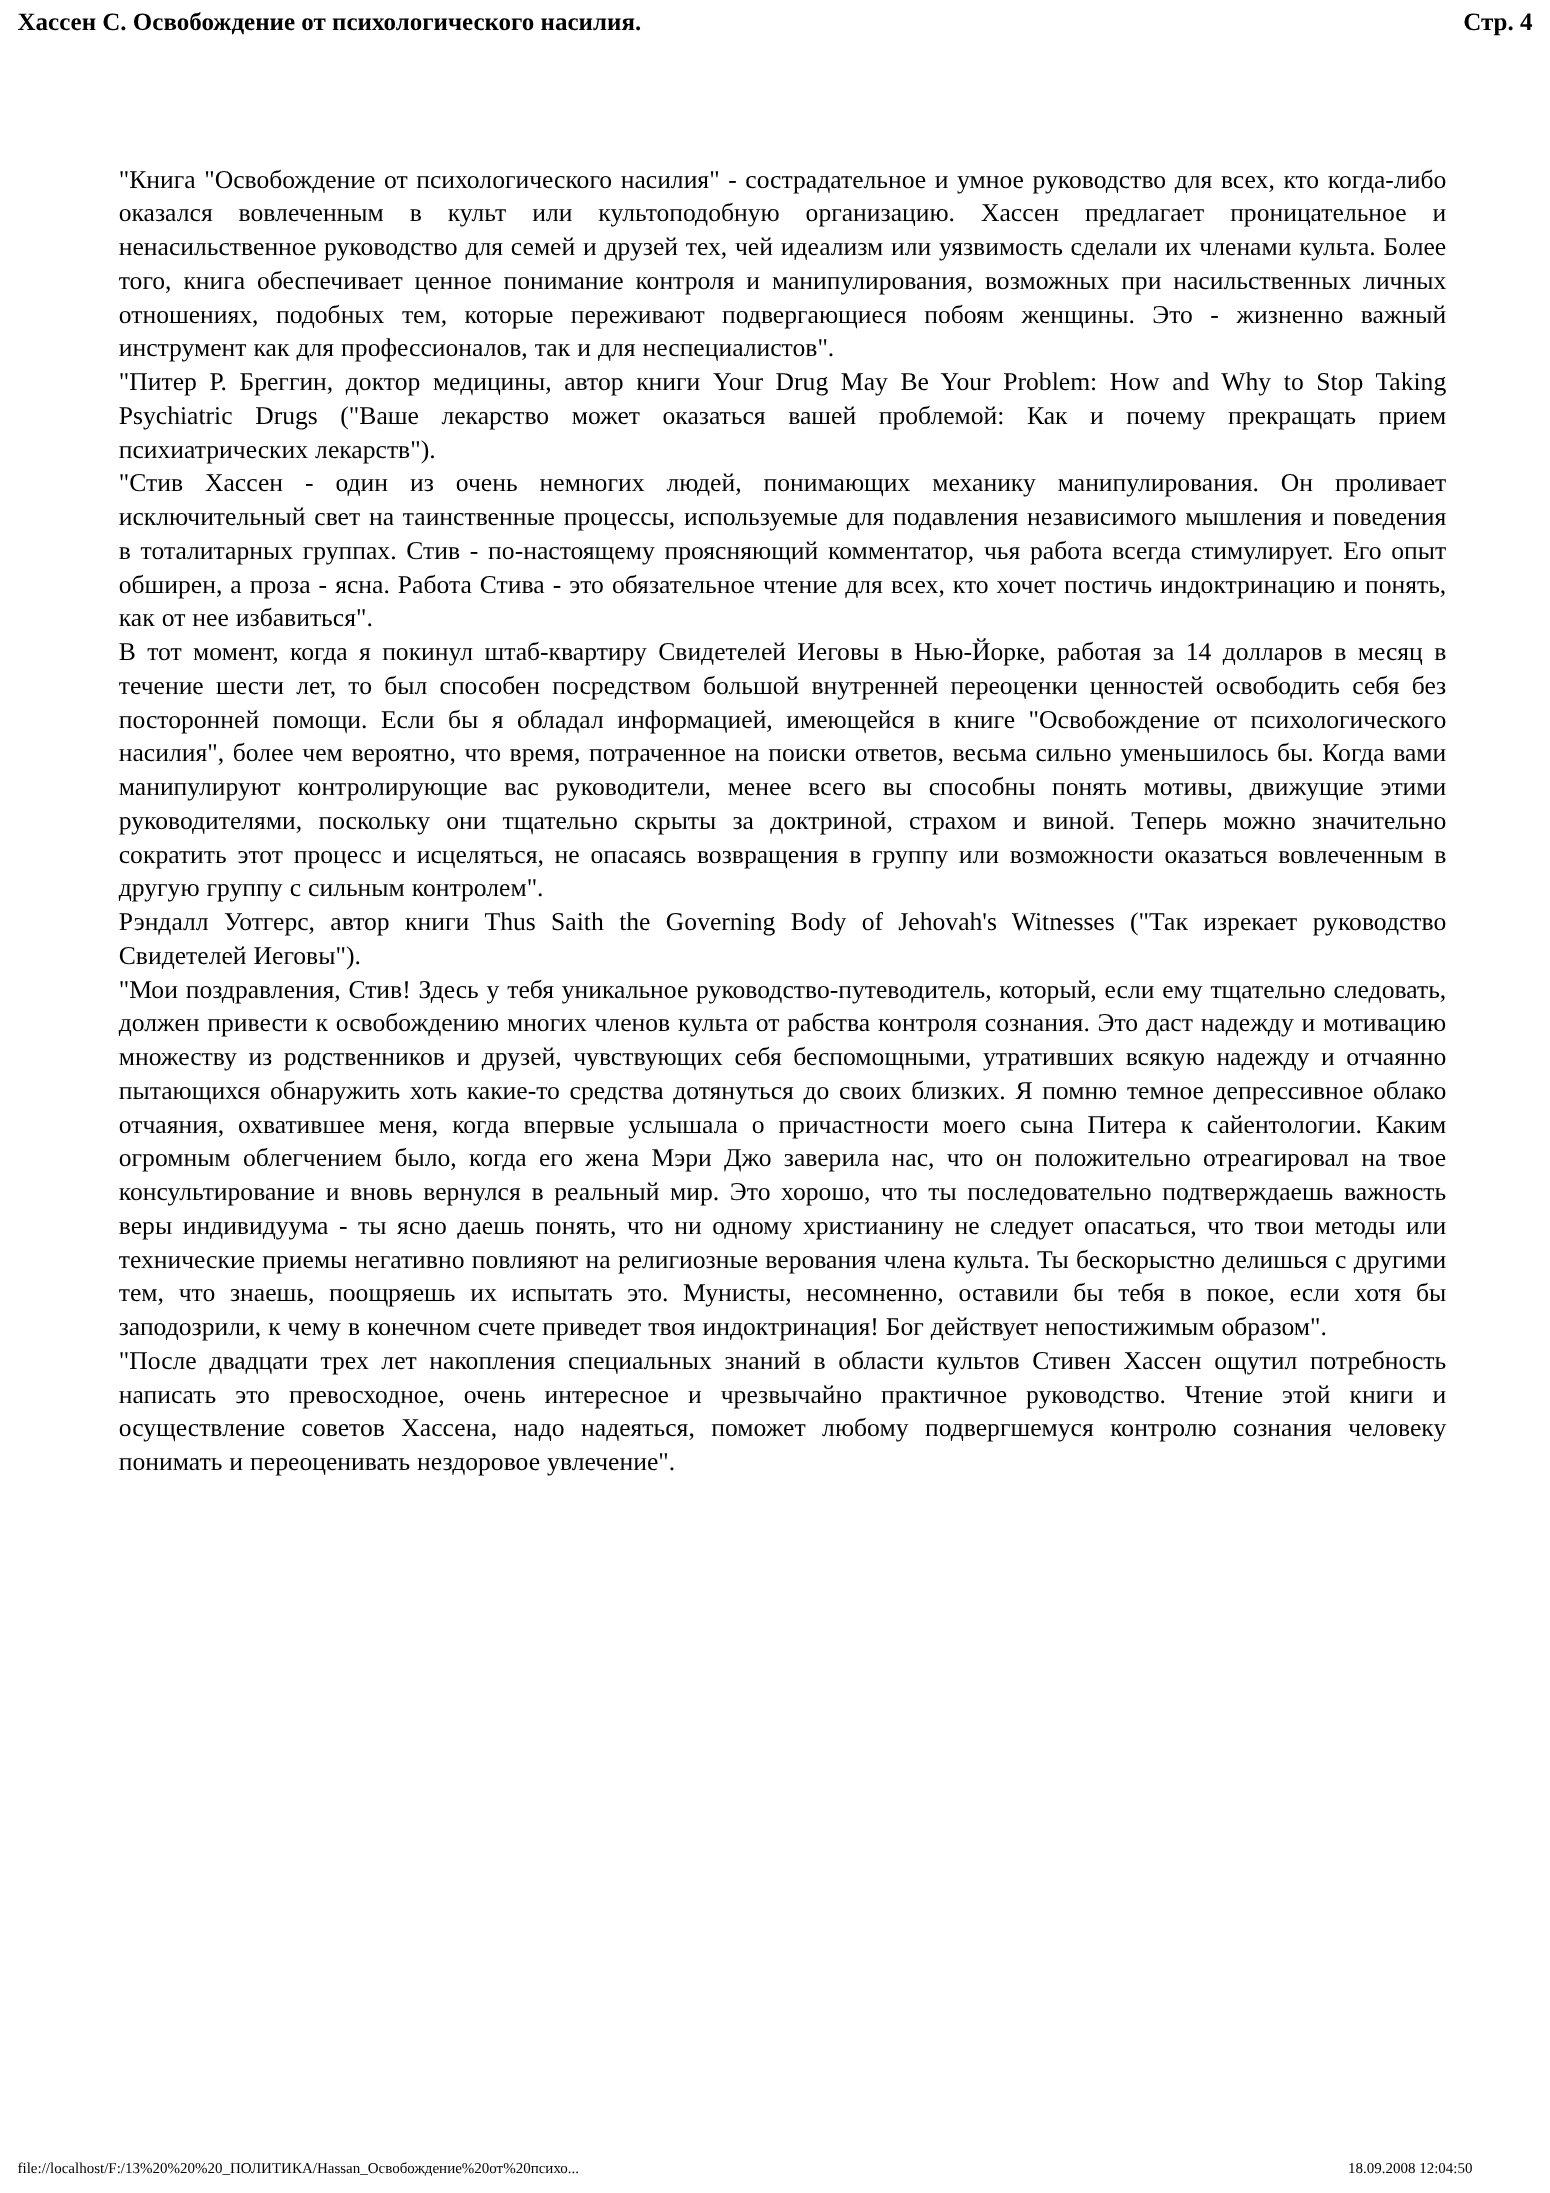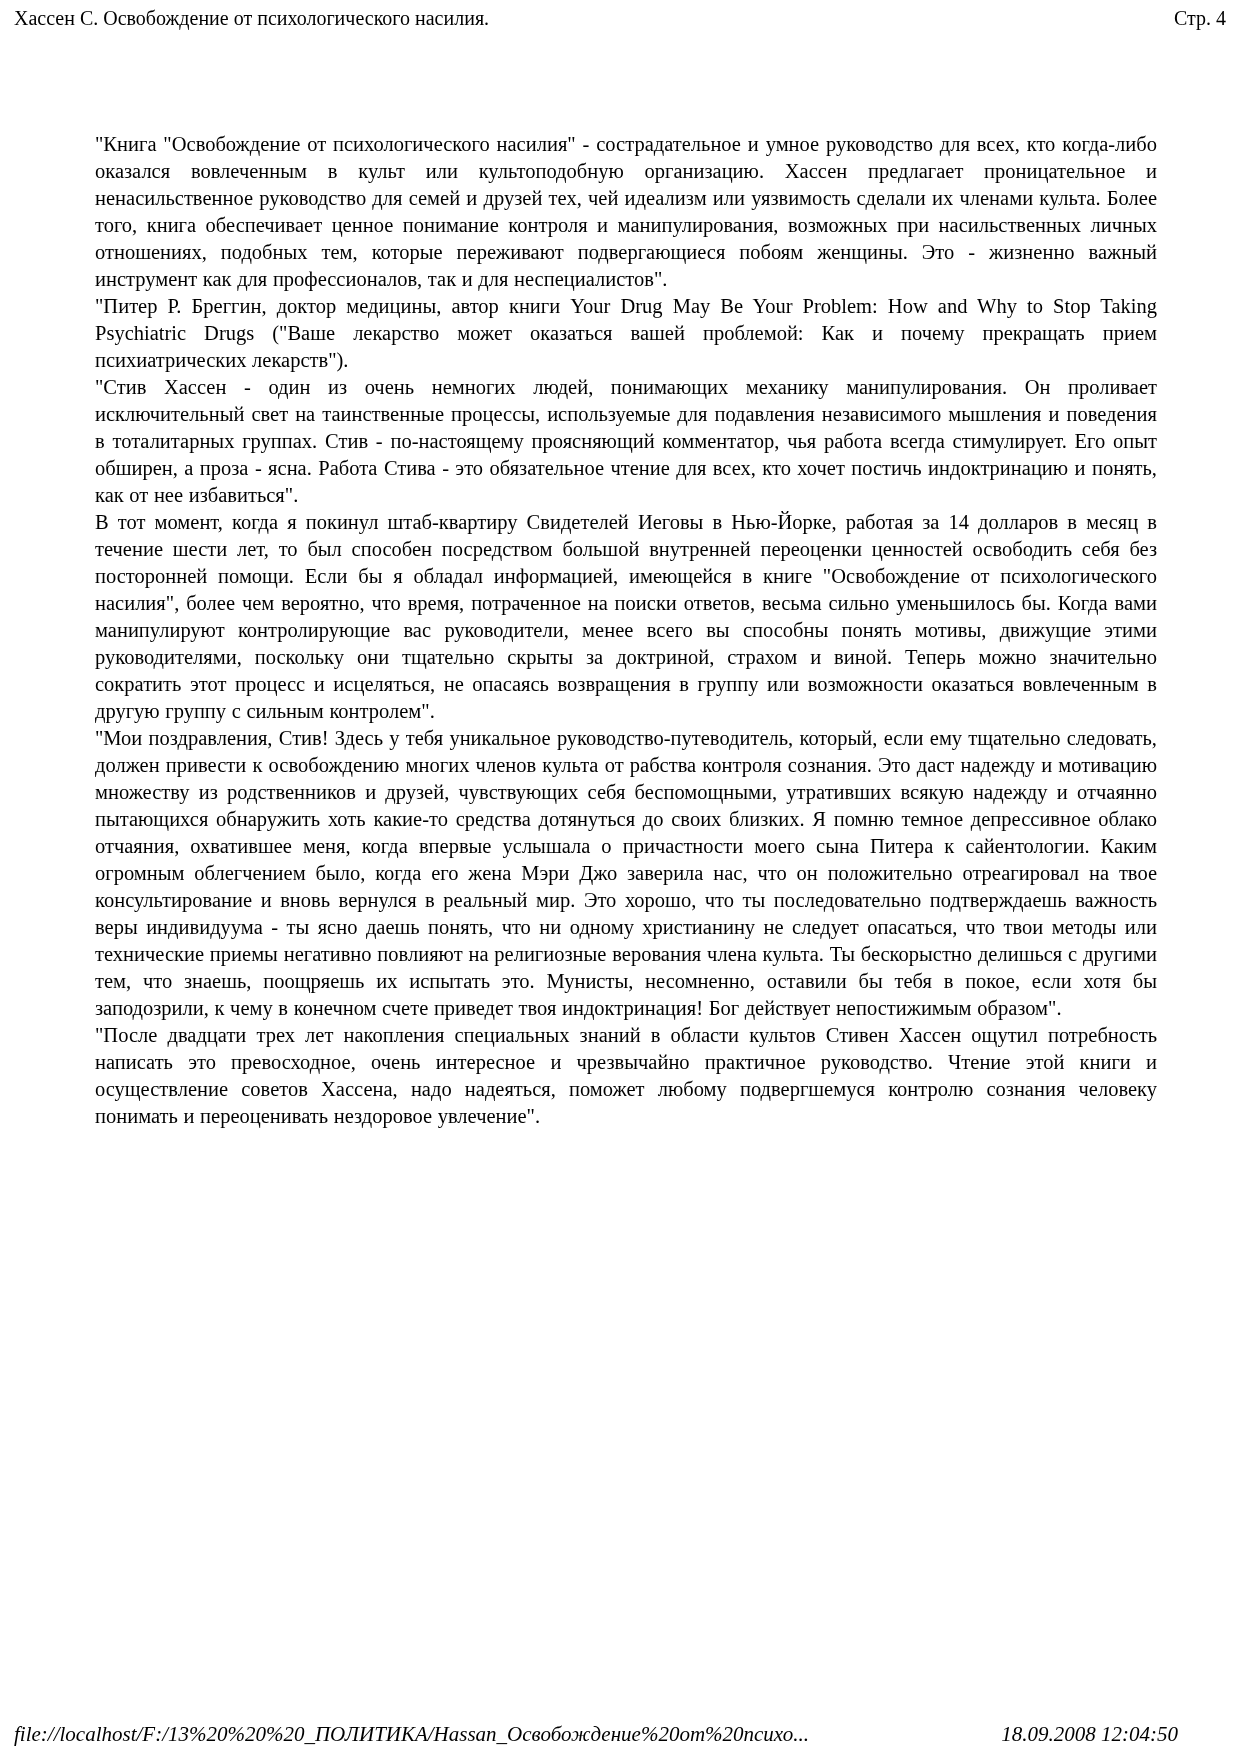--- a/index.html
+++ b/index.html
@@ -16,20 +16,21 @@
   .header {
     position: absolute;
     top: 6px;
     left: 14px;
     right: 14px;
     display: flex;
     justify-content: space-between;
     align-items: baseline;
     font-size: 20px;
     line-height: 24px;
+    font-weight: bold;
   }
   .content {
     position: absolute;
     top: 131px;
     left: 95px;
     width: 1062px;
   }
   .content p {
     margin: 0;
     padding: 0;
@@ -39,41 +40,41 @@
     word-spacing: 0.5px;
   }
   .footer {
     position: absolute;
     bottom: 8px;
     left: 14px;
     right: 62px;
     display: flex;
     justify-content: space-between;
     align-items: flex-start;
-    font-size: 21px;
+    font-size: 12px;
     line-height: 24px;
     white-space: nowrap;
-    font-style: italic;
   }
 </style>
 </head>
 <body>
 
 <div class="page">
 
   <div class="header">
     <span>Хассен С. Освобождение от психологического насилия.</span>
     <span>Стр. 4</span>
   </div>
 
   <div class="content">
     <p>"Книга "Освобождение от психологического насилия" - сострадательное и умное руководство для всех, кто когда-либо оказался вовлеченным в культ или культоподобную организацию. Хассен предлагает проницательное и ненасильственное руководство для семей и друзей тех, чей идеализм или уязвимость сделали их членами культа. Более того, книга обеспечивает ценное понимание контроля и манипулирования, возможных при насильственных личных отношениях, подобных тем, которые переживают подвергающиеся побоям женщины. Это - жизненно важный инструмент как для профессионалов, так и для неспециалистов".</p>
     <p>"Питер Р. Бреггин, доктор медицины, автор книги Your Drug May Be Your Problem: How and Why to Stop Taking Psychiatric Drugs ("Ваше лекарство может оказаться вашей проблемой: Как и почему прекращать прием психиатрических лекарств").</p>
     <p>"Стив Хассен - один из очень немногих людей, понимающих механику манипулирования. Он проливает исключительный свет на таинственные процессы, используемые для подавления независимого мышления и поведения в тоталитарных группах. Стив - по-настоящему проясняющий комментатор, чья работа всегда стимулирует. Его опыт обширен, а проза - ясна. Работа Стива - это обязательное чтение для всех, кто хочет постичь индоктринацию и понять, как от нее избавиться".</p>
     <p>В тот момент, когда я покинул штаб-квартиру Свидетелей Иеговы в Нью-Йорке, работая за 14 долларов в месяц в течение шести лет, то был способен посредством большой внутренней переоценки ценностей освободить себя без посторонней помощи. Если бы я обладал информацией, имеющейся в книге "Освобождение от психологического насилия", более чем вероятно, что время, потраченное на поиски ответов, весьма сильно уменьшилось бы. Когда вами манипулируют контролирующие вас руководители, менее всего вы способны понять мотивы, движущие этими руководителями, поскольку они тщательно скрыты за доктриной, страхом и виной. Теперь можно значительно сократить этот процесс и исцеляться, не опасаясь возвращения в группу или возможности оказаться вовлеченным в другую группу с сильным контролем".</p>
+    <p>Рэндалл Уотгерс, автор книги Thus Saith the Governing Body of Jehovah's Witnesses ("Так изрекает руководство Свидетелей Иеговы").</p>
     <p>"Мои поздравления, Стив! Здесь у тебя уникальное руководство-путеводитель, который, если ему тщательно следовать, должен привести к освобождению многих членов культа от рабства контроля сознания. Это даст надежду и мотивацию множеству из родственников и друзей, чувствующих себя беспомощными, утративших всякую надежду и отчаянно пытающихся обнаружить хоть какие-то средства дотянуться до своих близких. Я помню темное депрессивное облако отчаяния, охватившее меня, когда впервые услышала о причастности моего сына Питера к сайентологии. Каким огромным облегчением было, когда его жена Мэри Джо заверила нас, что он положительно отреагировал на твое консультирование и вновь вернулся в реальный мир. Это хорошо, что ты последовательно подтверждаешь важность веры индивидуума - ты ясно даешь понять, что ни одному христианину не следует опасаться, что твои методы или технические приемы негативно повлияют на религиозные верования члена культа. Ты бескорыстно делишься с другими тем, что знаешь, поощряешь их испытать это. Мунисты, несомненно, оставили бы тебя в покое, если хотя бы заподозрили, к чему в конечном счете приведет твоя индоктринация! Бог действует непостижимым образом".</p>
     <p>"После двадцати трех лет накопления специальных знаний в области культов Стивен Хассен ощутил потребность написать это превосходное, очень интересное и чрезвычайно практичное руководство. Чтение этой книги и осуществление советов Хассена, надо надеяться, поможет любому подвергшемуся контролю сознания человеку понимать и переоценивать нездоровое увлечение".</p>
   </div>
 
   <div class="footer">
     <span>file://localhost/F:/13%20%20%20_ПОЛИТИКА/Hassan_Освобождение%20от%20психо...</span>
     <span>18.09.2008 12:04:50</span>
   </div>
 
 </div>

